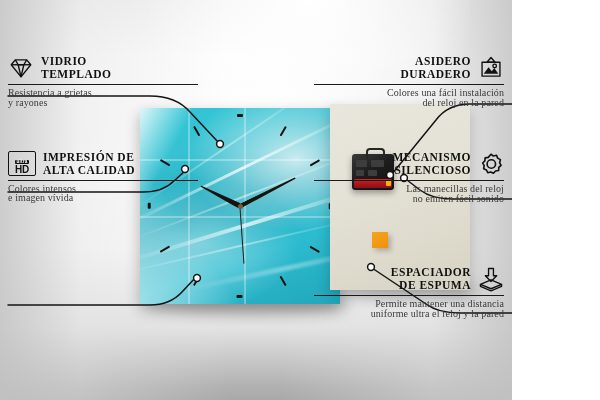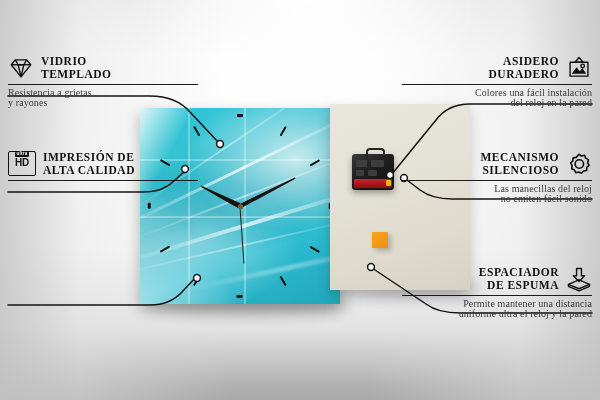--- a/index.html
+++ b/index.html
@@ -1,21 +1,21 @@
 <!DOCTYPE html>
 <html><head>
 <meta charset="utf-8">
 <style>
   html,body{margin:0;padding:0;}
   body{
     width:600px;height:400px;overflow:hidden;
     font-family:"Liberation Serif",serif;
     background:#ffffff;
   }
-  #stage{position:relative;width:600px;height:400px;overflow:hidden;}
+  #stage{position:relative;width:512px;height:400px;overflow:hidden;}
 
   
   .bg-base{position:absolute;inset:0;
     background:linear-gradient(180deg,#f2f2f2 0%,#fdfdfd 14%,#ffffff 42%,#fbfbfb 62%,#e3e3e3 82%,#b0b0b0 97%,#a9a9a9 100%);}
   .bg-vig-l{position:absolute;left:0;top:0;width:230px;height:400px;
     background:linear-gradient(90deg,rgba(196,196,196,.85) 0%,rgba(225,225,225,.45) 35%,rgba(255,255,255,0) 100%);}
   .bg-vig-r{position:absolute;right:0;top:0;width:230px;height:400px;
     background:linear-gradient(270deg,rgba(196,196,196,.85) 0%,rgba(225,225,225,.45) 35%,rgba(255,255,255,0) 100%);}
   .bg-top-white{position:absolute;left:150px;top:0;width:320px;height:130px;
     background:radial-gradient(ellipse at 50% 0%,#ffffff 0%,rgba(255,255,255,0) 75%);}
@@ -39,21 +39,21 @@
     color:#3a3a3a;font-size:10px;line-height:9.6px;
     margin-top:3px;letter-spacing:.1px;
   }
   .ico{width:26px;height:26px;flex:0 0 26px;display:block;}
   .ico svg{display:block;width:26px;height:26px;}
 
   
   .hd-badge{
     width:26px;height:23px;flex:0 0 26px;border:1.6px solid #111;
     border-radius:2px;display:flex;flex-direction:column;
-    align-items:center;justify-content:flex-start;line-height:1;
+    align-items:center;justify-content:flex-end;line-height:1;
     font-family:"Liberation Sans",sans-serif;background:transparent;
   }
   .hd-badge .u{font-size:4.6px;font-weight:bold;letter-spacing:.2px;color:#111;
     background:#111;color:#fff;padding:0 2px;border-radius:1px;}
   .hd-badge .h{font-size:10px;font-weight:bold;color:#111;letter-spacing:-.2px;margin-top:1px;}
 
   
   #wires{position:absolute;inset:0;width:600px;height:400px;}
 
   
@@ -225,20 +225,24 @@
       <span class="hd-badge">
         <span class="u">ultra</span>
         <span class="h">HD</span>
       </span>
       <span class="feat-title">
         <span>IMPRESIÓN DE</span><br>
         <span>ALTA CALIDAD</span>
       </span>
     </div>
     <div class="feat-rule"></div>
+    <div class="feat-sub">
+      <span>Colores intensos</span><br>
+      <span>e imagen vívida</span>
+    </div>
   </div>
 
 
   <div class="feat right" style="top:55px;">
     <div class="feat-head">
       <span class="ico">
         <svg viewBox="0 0 32 32">
             <g fill="none" stroke="#111" stroke-width="1.7" stroke-linejoin="round">
           <path d="M16 3 L11 9 L21 9 Z"></path>
           <rect x="5" y="9" width="22" height="17"></rect>

